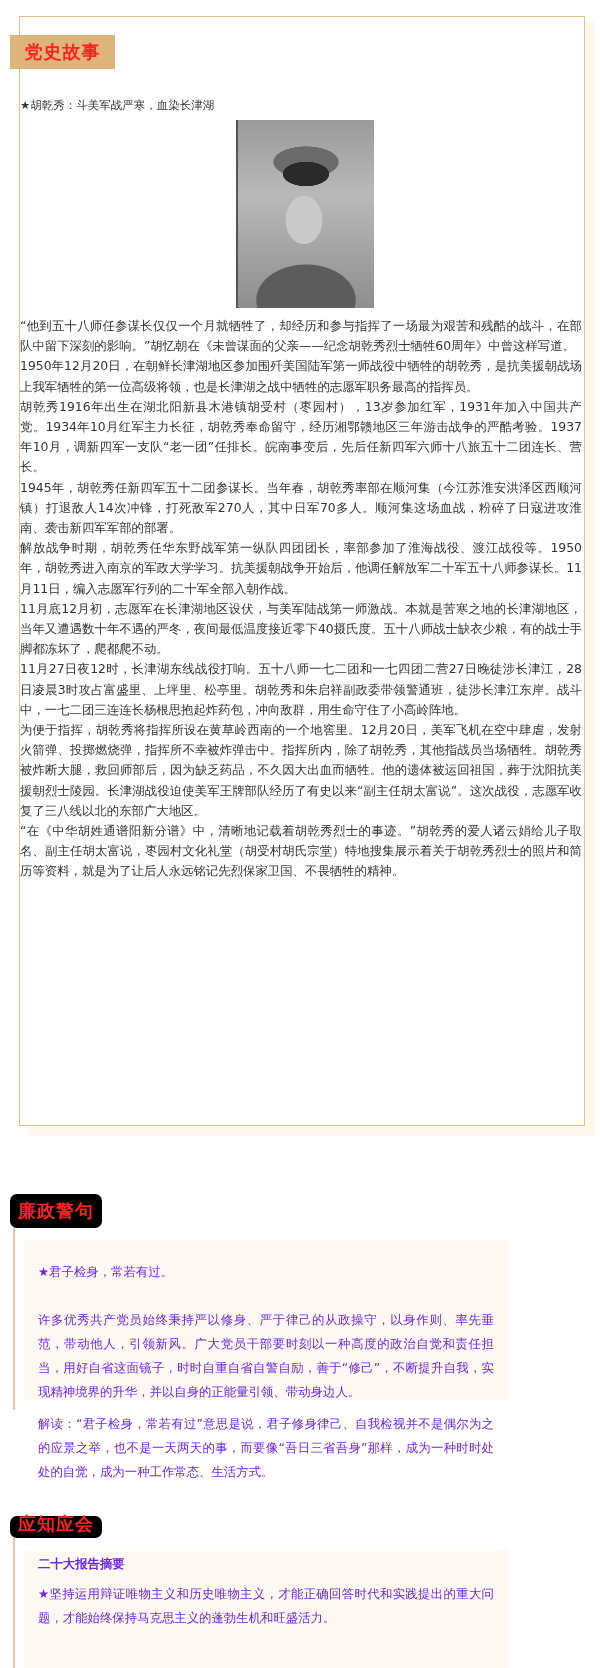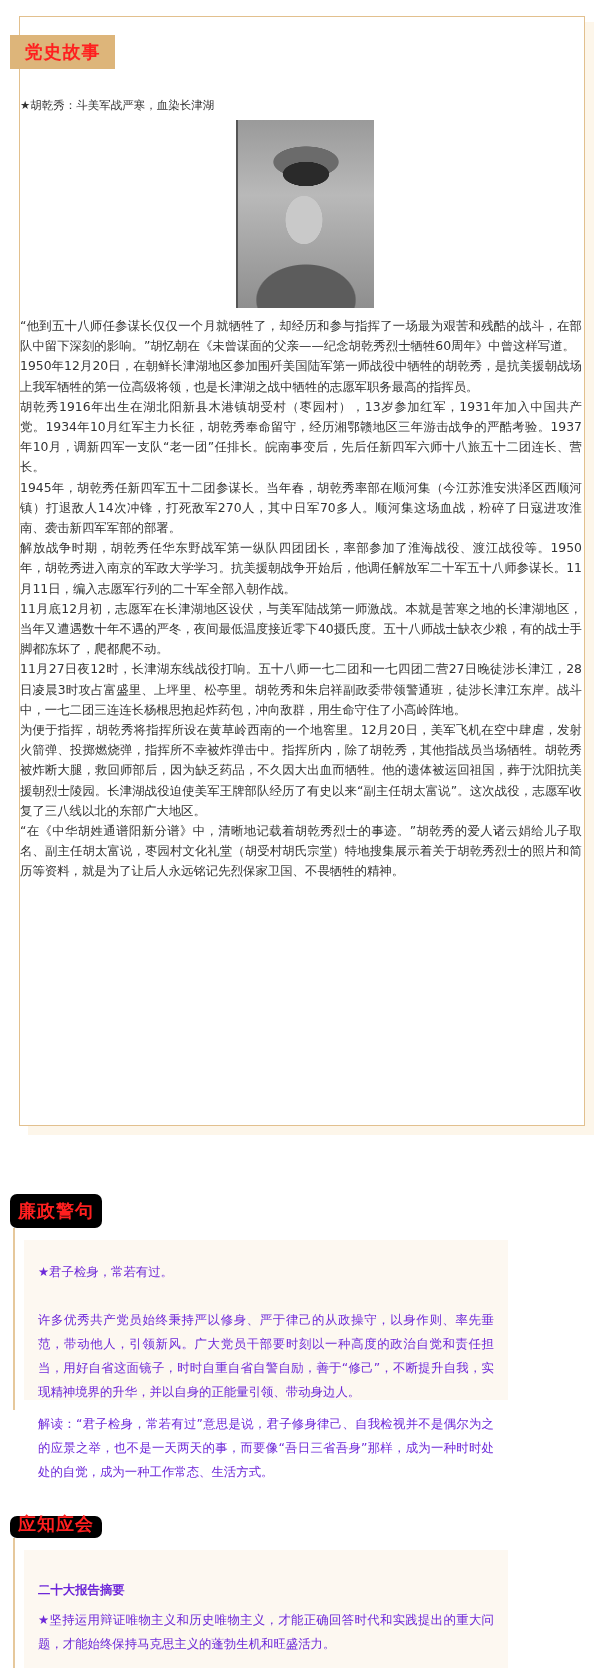--- a/index.html
+++ b/index.html
@@ -90,16 +90,16 @@
   <p>★君子检身，常若有过。</p>
   <p style="height:24px;"></p>
   <p>许多优秀共产党员始终秉持严以修身、严于律己的从政操守，以身作则、率先垂范，带动他人，引领新风。广大党员干部要时刻以一种高度的政治自觉和责任担当，用好自省这面镜子，时时自重自省自警自励，善于“修己”，不断提升自我，实现精神境界的升华，并以自身的正能量引领、带动身边人。</p>
   <p style="margin-top:8px;">解读：“君子检身，常若有过”意思是说，君子修身律己、自我检视并不是偶尔为之的应景之举，也不是一天两天的事，而要像“吾日三省吾身”那样，成为一种时时处处的自觉，成为一种工作常态、生活方式。</p>
 </div>
 
 <div class="section-tab" style="top:1516px;height:22px;align-items:flex-start;">
   <span style="position:relative;top:-4px;">应知应会</span>
 </div>
 <div class="section-rail" style="top:1538px;height:130px;"></div>
-<div class="section-card" style="top:1550px;height:118px;padding-top:28px;">
+<div class="section-card" style="top:1550px;height:118px;padding-top:2px;">
   <p style="font-weight:bold;">二十大报告摘要</p>
   <p style="margin-top:6px;">★坚持运用辩证唯物主义和历史唯物主义，才能正确回答时代和实践提出的重大问题，才能始终保持马克思主义的蓬勃生机和旺盛活力。</p>
 </div>
 
 </body></html>

